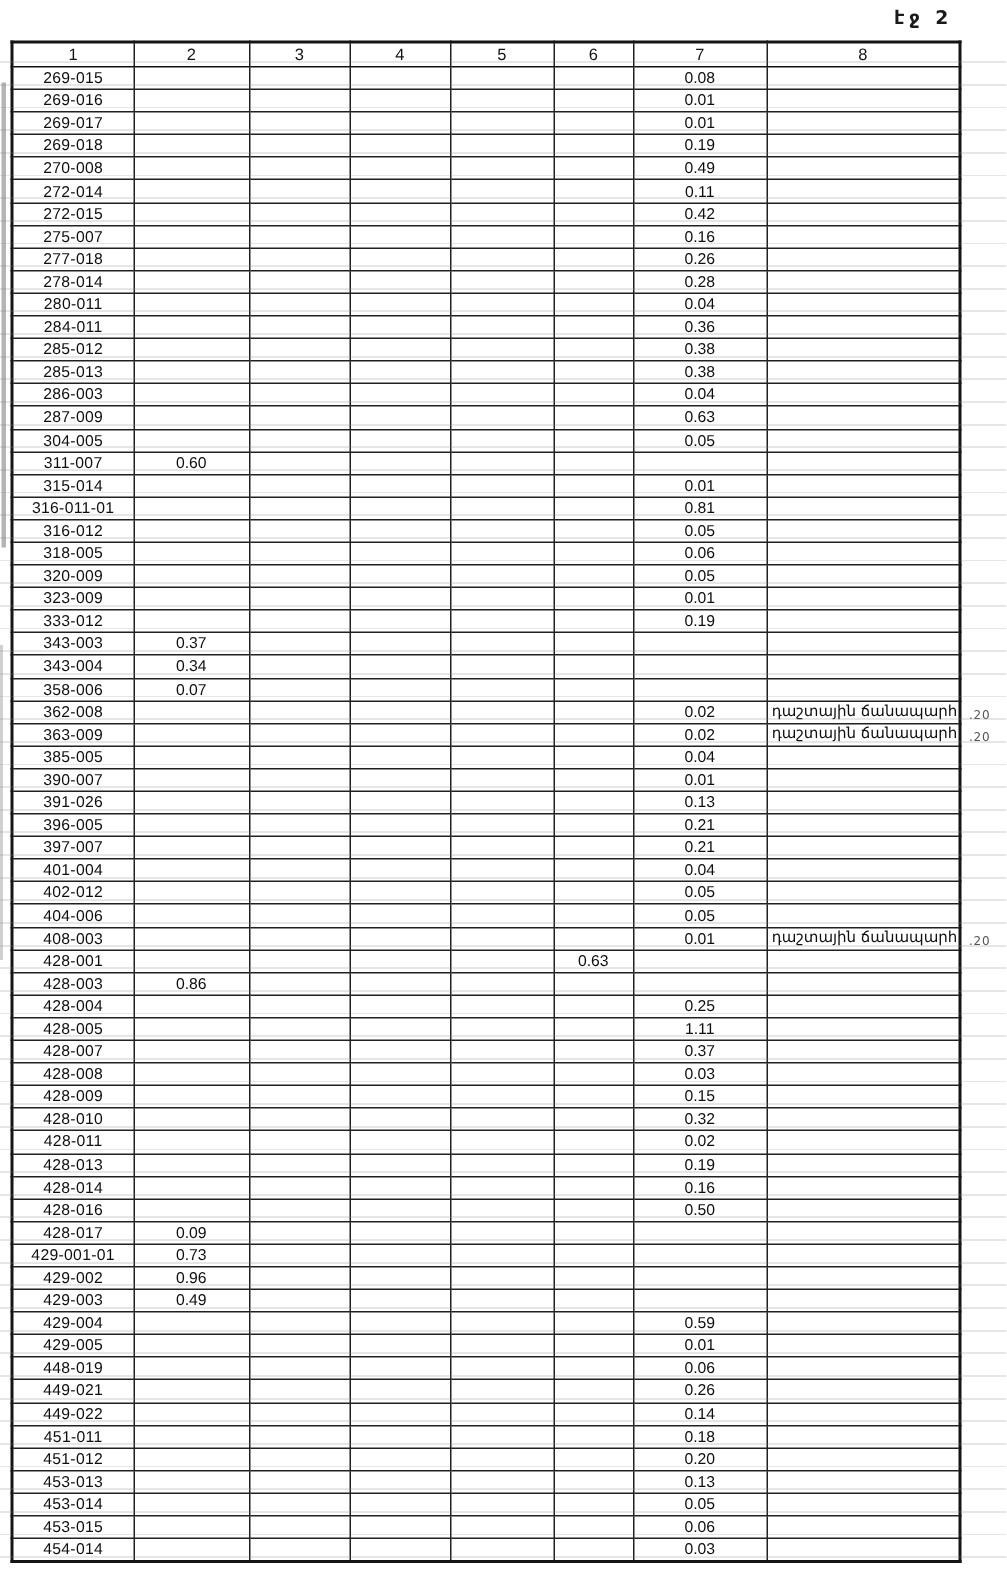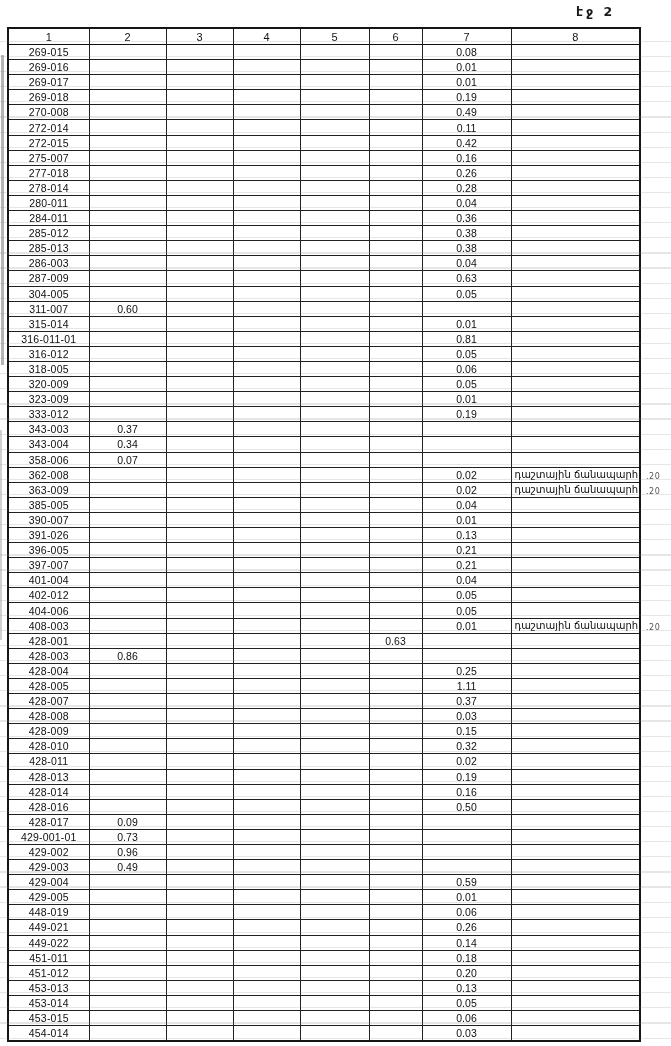--- a/index.html
+++ b/index.html
@@ -6,21 +6,21 @@
     margin:0;padding:0;
     width:671px;height:1046px;
     background:#ffffff;
     font-family:"Liberation Sans", sans-serif;
     color:#0e0e0e;
     overflow:hidden;
   }
   .page{position:relative;width:671px;height:1046px;}
 
   .corner-label{
-    position:absolute;top:4px;left:576px;
+    position:absolute;top:4px;left:596px;
     font-family:"DejaVu Sans", sans-serif;
     font-size:12.5px;font-weight:bold;letter-spacing:3px;color:#1a1a1a;
   }
 
   table.scan-table{
     position:absolute;left:7px;top:27px;width:632px;
     border-collapse:collapse;table-layout:fixed;
     border:2px solid #151515;
     background:#fff;
   }

